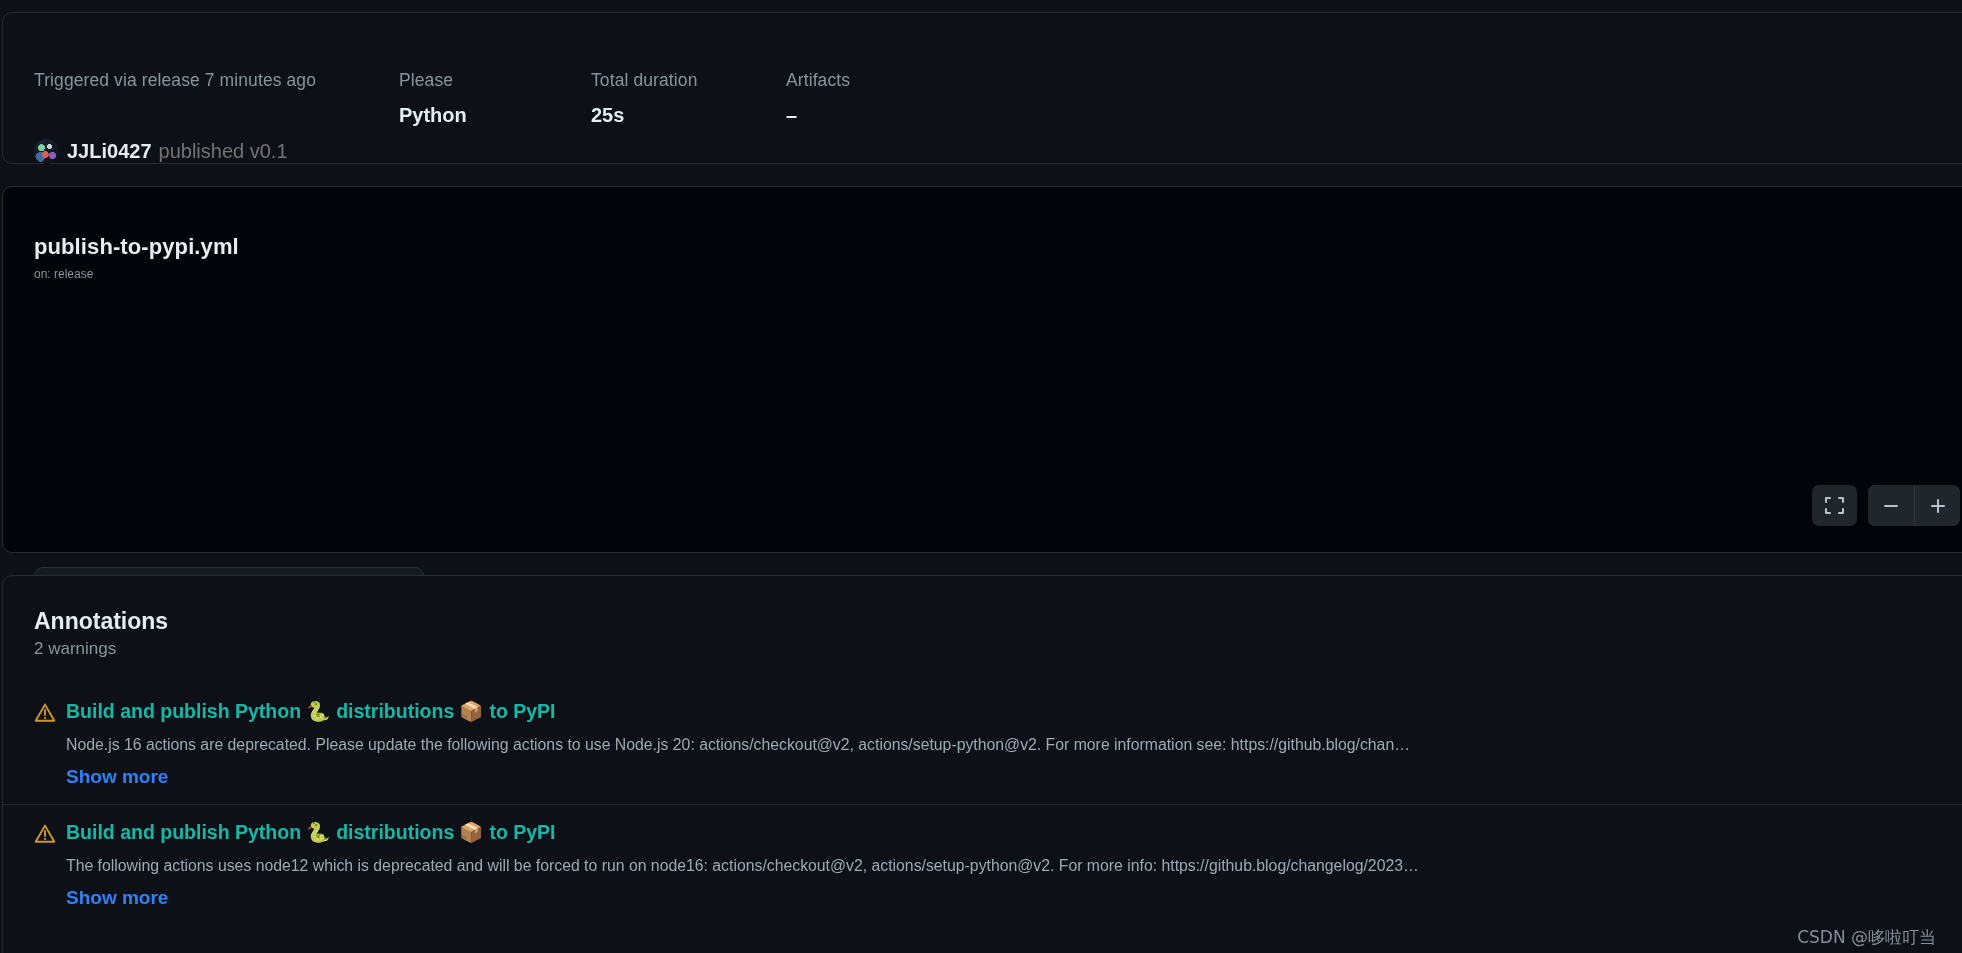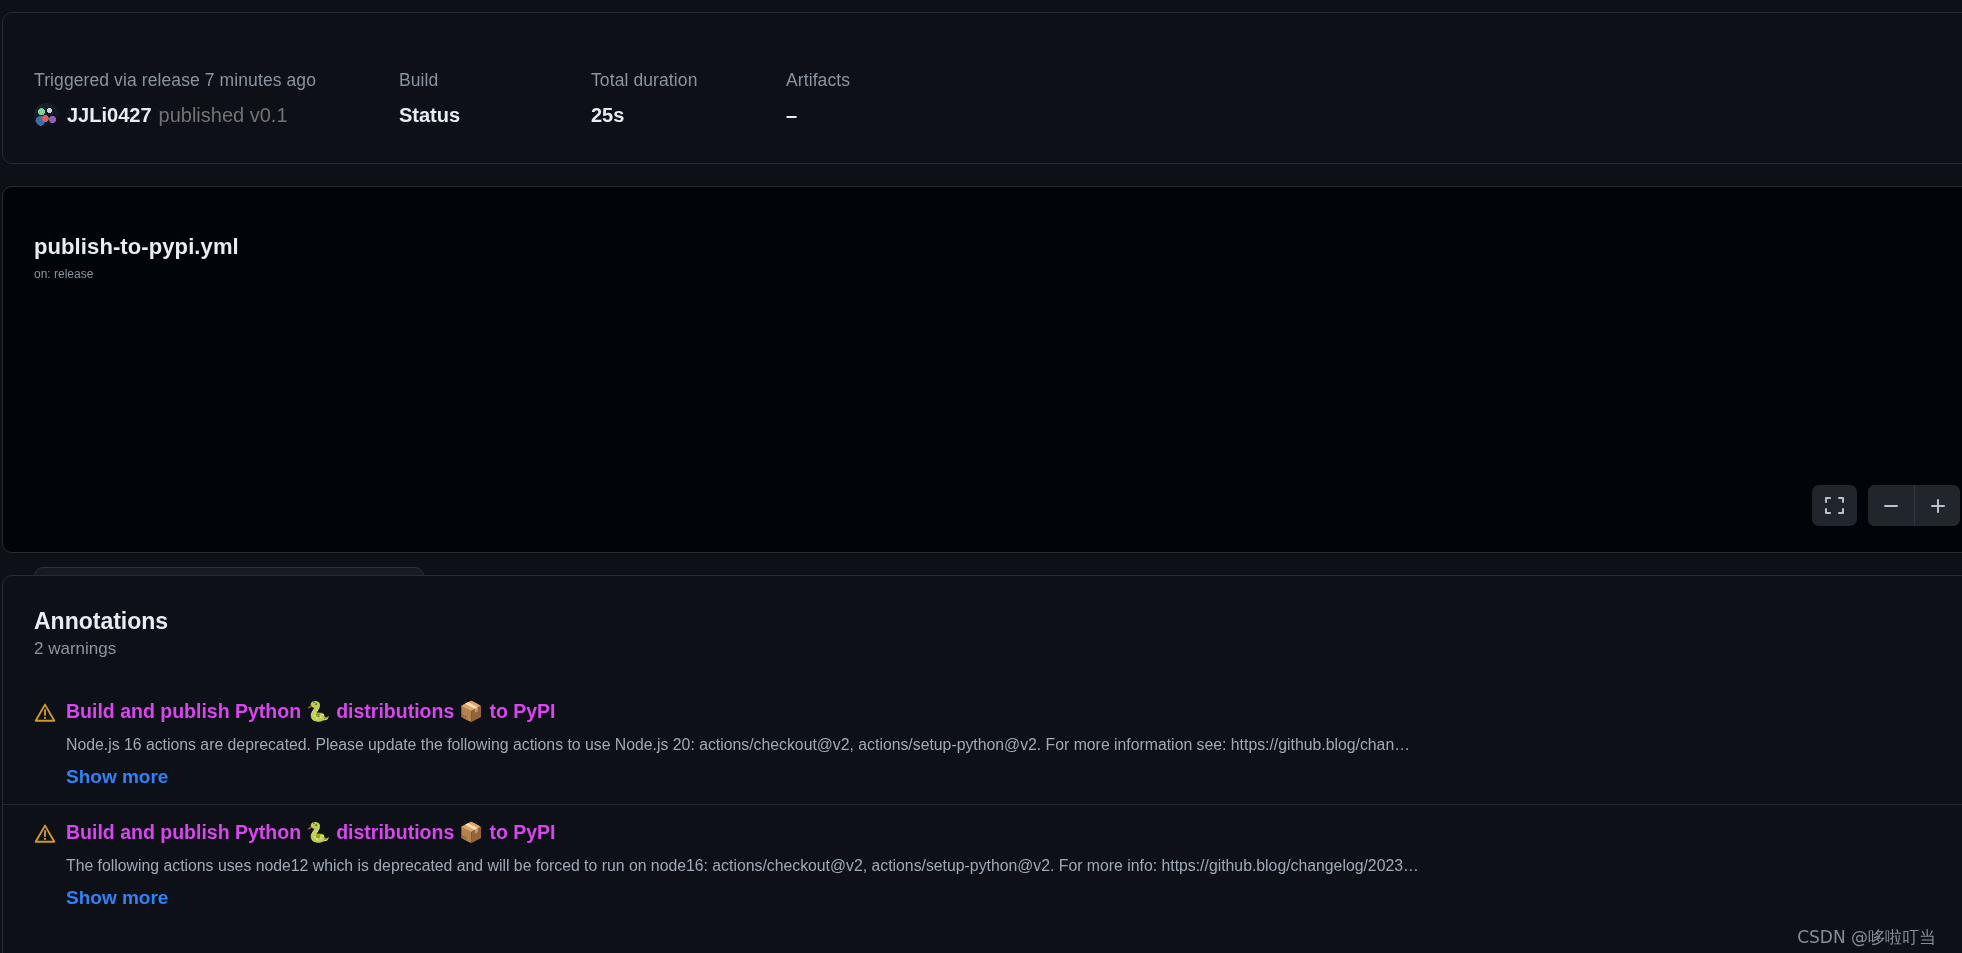--- a/index.html
+++ b/index.html
@@ -33,21 +33,21 @@
     top: 12px;
     width: 1990px;
     height: 152px;
   }
   .summary-row {
     display: flex;
     align-items: flex-start;
     padding: 56px 0 0 31px;
   }
   .summary-col { display: flex; flex-direction: column; }
-  .summary-col.trigger { width: 365px; }
+  .summary-col.trigger { width: 365px; gap: 36px; }
   .summary-col.status  { width: 192px; }
   .summary-col.duration{ width: 195px; }
   .summary-col.artifacts { width: 200px; }
   .summary-label {
     font-size: 17.5px;
     color: #8b949e;
     line-height: 22px;
     letter-spacing: .1px;
   }
   .summary-value {
@@ -206,21 +206,21 @@
   .warn-icon {
     width: 22px; height: 22px;
     flex: none;
     margin-top: 4px;
     margin-right: 10px;
   }
   .ann-body { flex: 1; min-width: 0; }
   .ann-item-title {
     font-size: 19.5px;
     font-weight: 700;
-    color: #d946ef;
+    color: #14b8a6;
     line-height: 26px;
     white-space: nowrap;
   }
   .emoji { font-family: "DejaVu Sans", sans-serif; font-weight: 400; }
   .ann-message {
     margin-top: 9px;
     font-family: Liberation Sans, sans-serif;
     font-size: 15.8px;
     color: #9fa9b4;
     line-height: 21px;
@@ -263,22 +263,22 @@
       <div class="summary-col trigger">
         <div class="summary-label">Triggered via release 7 minutes ago</div>
         <div class="summary-value trigger-value">
           <span class="avatar"></span>
           <span class="user-login">JJLi0427</span>
           <span class="user-rest">published v0.1</span>
         </div>
       </div>
 
       <div class="summary-col status">
-        <div class="summary-label">Build</div>
-        <div class="summary-value">Status</div>
+        <div class="summary-label">Please</div>
+        <div class="summary-value">Python</div>
       </div>
 
       <div class="summary-col duration">
         <div class="summary-label">Total duration</div>
         <div class="summary-value">25s</div>
       </div>
 
       <div class="summary-col artifacts">
         <div class="summary-label">Artifacts</div>
         <div class="summary-value dash-value">–</div>

